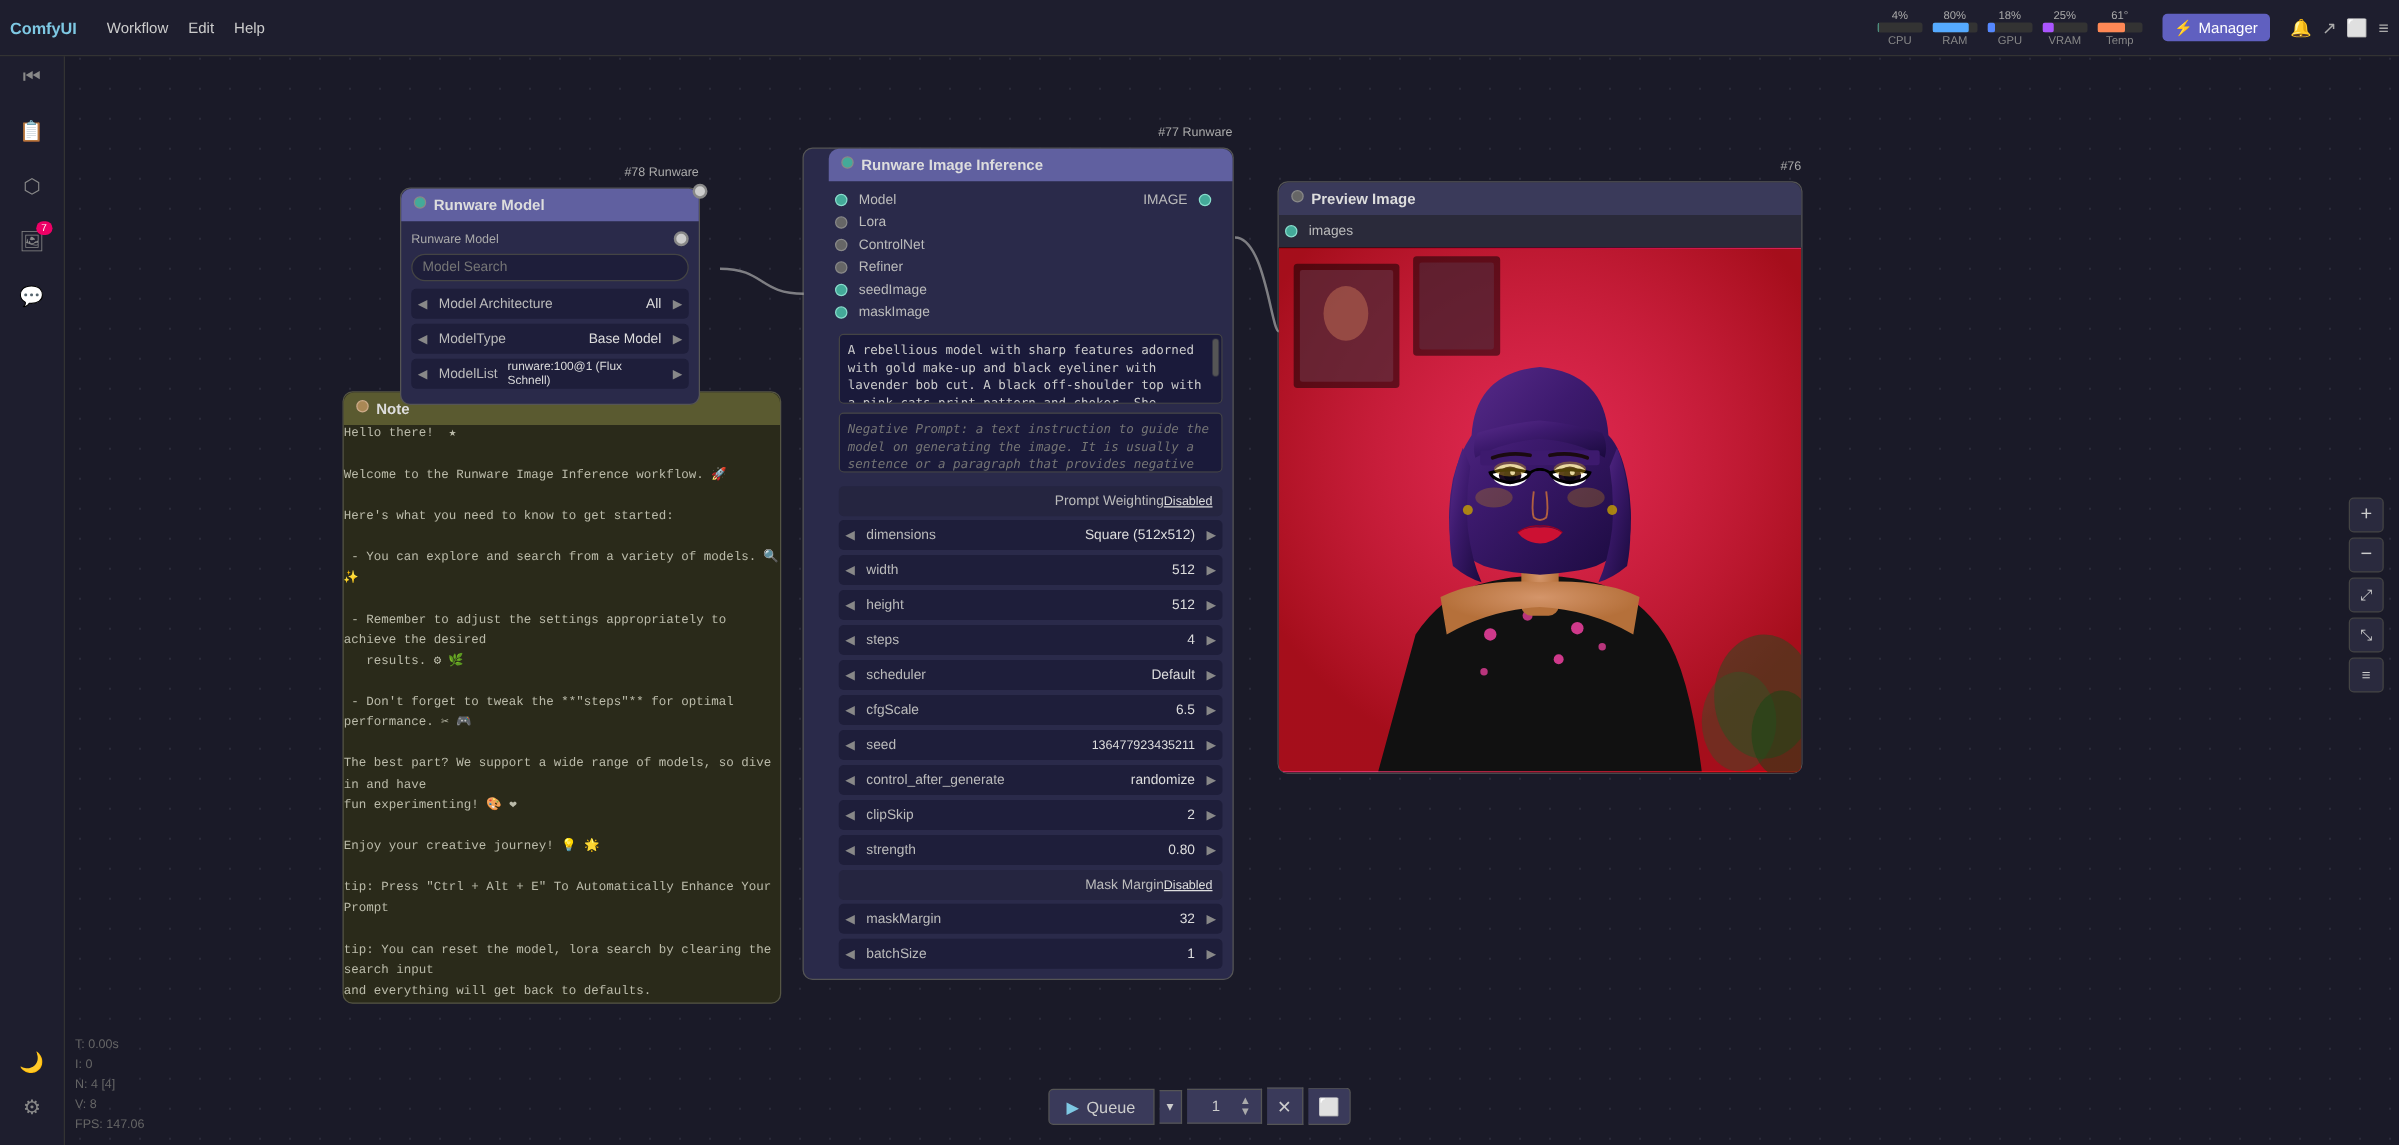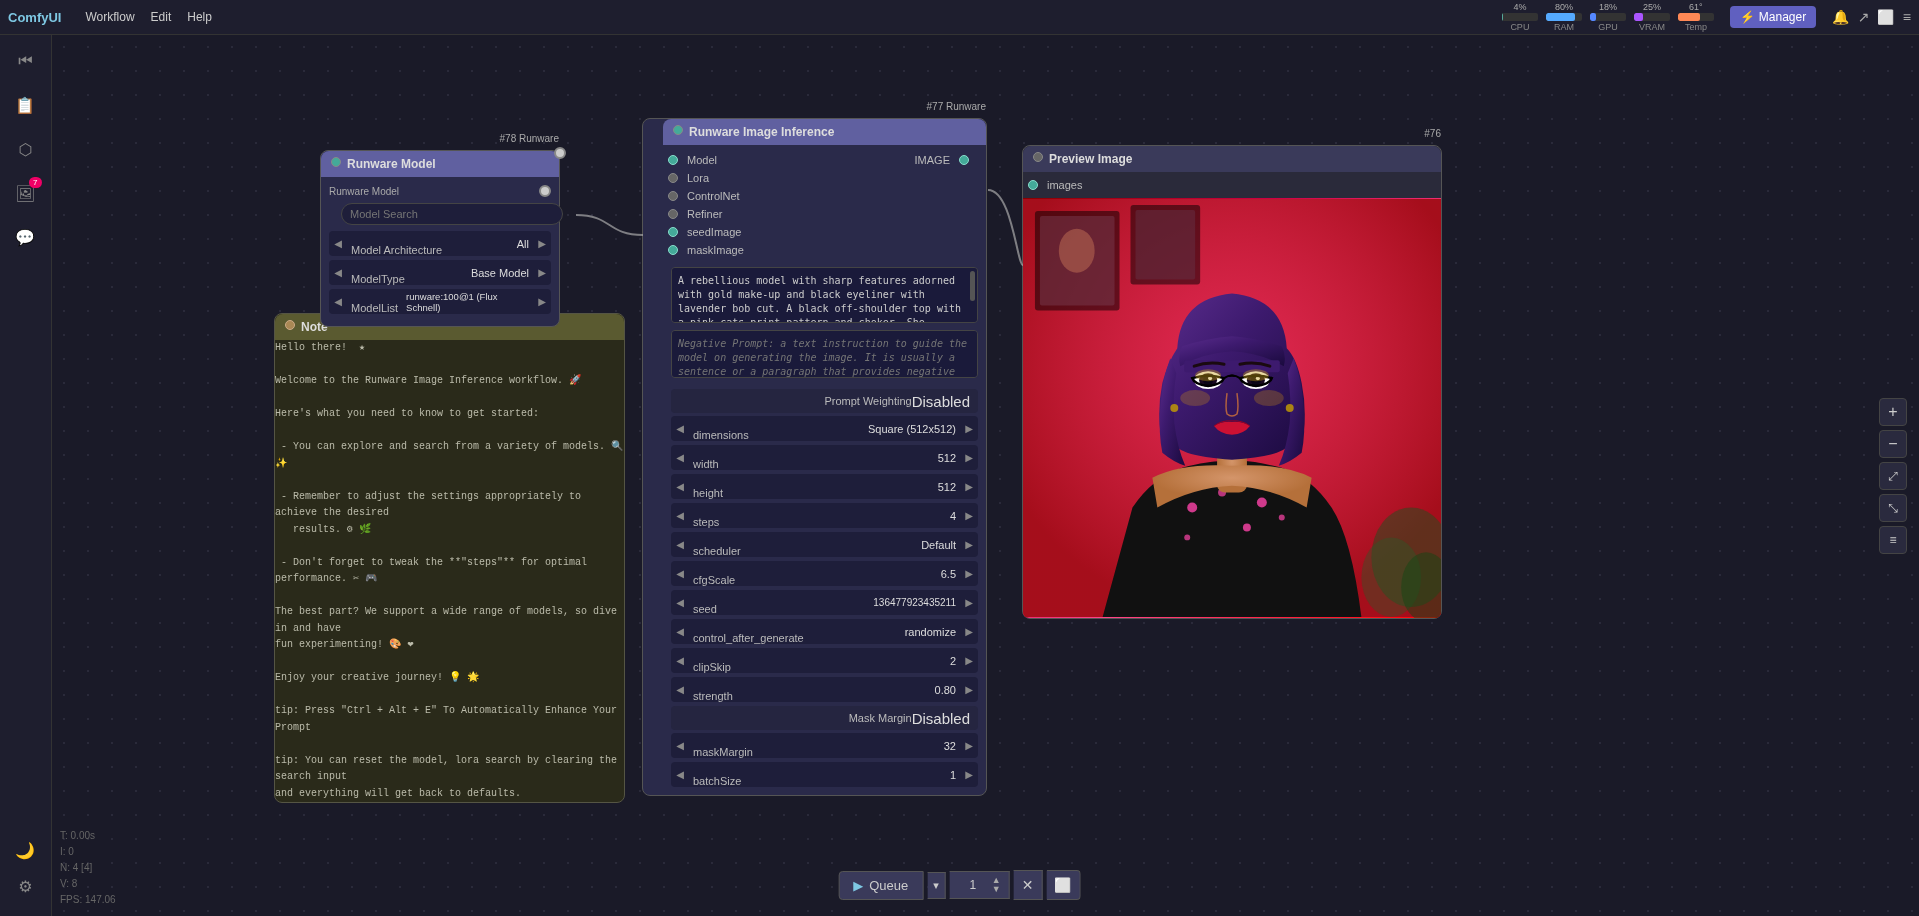--- a/index.html
+++ b/index.html
@@ -9,21 +9,21 @@
       font-size: 12px;
       color: #ccc;
       width: 1919px;
       height: 916px;
       overflow: hidden;
       position: relative;
     }
 
     
     #topbar {
-      height: 35px;
+      height: 45px;
       background: #1e1e2e;
       display: flex;
       align-items: center;
       padding: 0 8px;
       gap: 16px;
       border-bottom: 1px solid #333;
       position: relative;
       z-index: 100;
     }
     .topbar-brand {
@@ -327,21 +327,20 @@
 
     .search-input {
       width: 100%;
       background: #1e1e3a;
       border: 1px solid #444;
       color: #ccc;
       padding: 4px 8px;
       border-radius: 11px;
       font-size: 11px;
       margin-bottom: 6px;
-      margin-left: 12px;
     }
 
     .param-row {
       display: flex;
       align-items: center;
       margin-bottom: 4px;
       background: #1e1e3a;
       border-radius: 4px;
       overflow: hidden;
     }
@@ -354,21 +353,20 @@
       color: #888;
       cursor: pointer;
       font-size: 10px;
       flex-shrink: 0;
     }
     .param-label {
       flex: 1;
       font-size: 11px;
       color: #bbb;
       padding: 0 4px;
-      margin-top: 13px;
     }
     .param-value {
       font-size: 11px;
       color: #ddd;
       padding: 0 4px;
     }
     .param-arrow-right {
       width: 18px;
       height: 24px;
       display: flex;
@@ -521,22 +519,23 @@
       height: 24px;
       padding: 0 8px;
     }
     .dark-header-label {
       flex: 1;
       font-size: 11px;
       color: #bbb;
       text-align: right;
     }
     .dark-header-value {
-      font-size: 15px;
+      font-size: 10px;
       color: #ddd;
+      text-decoration: underline;
     }
   </style>
 </head>
 <body>
 
 <div id="topbar">
   <span class="topbar-brand">ComfyUI</span>
   <div class="topbar-menu">
     <span class="topbar-menu-item">Workflow</span>
     <span class="topbar-menu-item">Edit</span>

